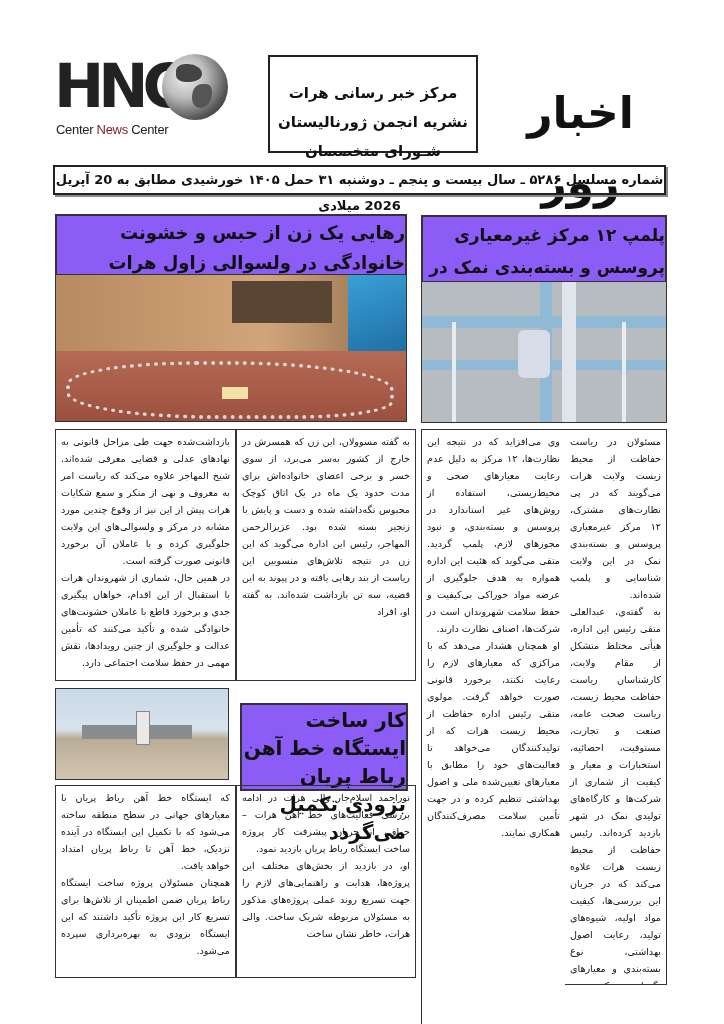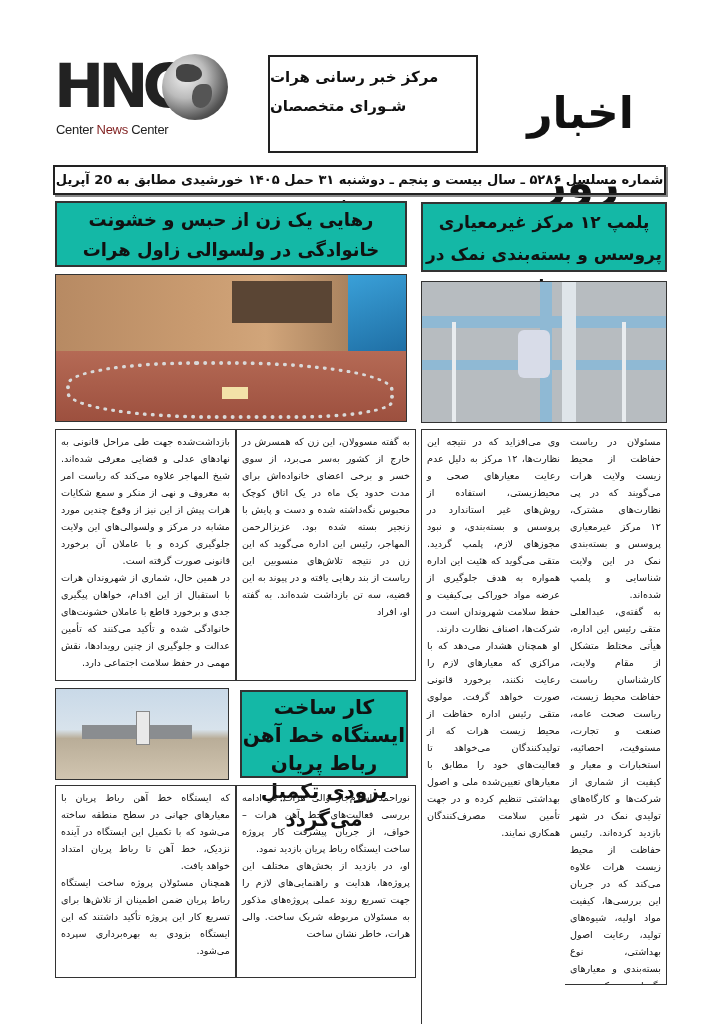--- a/index.html
+++ b/index.html
@@ -7,25 +7,25 @@
   .abs { position:absolute; box-sizing:border-box; }
   
   .logo { left:50px; top:50px; width:180px; height:90px; }
   .logo-letters { position:absolute; left:4px; top:0; font-family:"DejaVu Sans", sans-serif; font-weight:bold; font-size:60px; letter-spacing:-6px; color:#222; line-height:72px; }
   .logo-globe { position:absolute; left:112px; top:4px; width:66px; height:66px; border-radius:50%; background:radial-gradient(circle at 35% 35%, #eee 0%, #bbb 35%, #555 70%, #222 100%); }
   .logo-globe .land1 { position:absolute; left:14px; top:10px; width:26px; height:18px; background:#444; border-radius:40% 60% 50% 40%; }
   .logo-globe .land2 { position:absolute; left:30px; top:30px; width:20px; height:24px; background:#555; border-radius:50% 30% 60% 40%; }
   .logo-sub { position:absolute; left:6px; top:72px; font-size:13px; font-family:"Liberation Sans", sans-serif; color:#222; letter-spacing:-0.3px; }
   .logo-sub .red { color:#7f1d1d; }
   
-  .centerbox { left:268px; top:55px; width:210px; height:98px; border:2px solid #222; text-align:left; direction:rtl; padding-top:6px; }
+  .centerbox { left:268px; top:55px; width:210px; height:98px; border:2px solid #222; text-align:center; direction:rtl; padding-top:22px; }
   .centerbox div { font-weight:bold; font-size:15px; line-height:29px; }
   .masthead { left:488px; top:78px; width:185px; height:70px; text-align:center; direction:rtl; font-size:44px; font-weight:900; line-height:70px; }
   .dateline { left:53px; top:165px; width:613px; height:30px; border:2px solid #222; direction:rtl; text-align:center; font-weight:bold; font-size:13px; line-height:26px; box-shadow:2px 2px 0 #888; }
-  .headbox { background:#14b8a6; border:2px solid #333; direction:rtl; text-align:center; font-weight:bold; }
+  .headbox { background:#8b5cf6; border:2px solid #333; direction:rtl; text-align:right; font-weight:bold;margin-top:13px; }
   .head-right { left:421px; top:202px; width:246px; height:70px; font-size:17px; line-height:32px; padding-top:2px; }
   .head-left { left:55px; top:201px; width:352px; height:66px; font-size:18px; line-height:30px; padding-top:2px; }
   .photo { border:1px solid #333; overflow:hidden; }
   .photo-chain { left:55px; top:274px; width:352px; height:148px; }
   .photo-chain .wall { position:absolute; left:0; top:0; width:100%; height:76px; background:linear-gradient(90deg,#b78a63 0%, #c99b70 40%, #d1a57a 60%, #8d6a4b 100%); }
   .photo-chain .niche { position:absolute; left:176px; top:6px; width:100px; height:42px; background:#5a4534; }
   .photo-chain .door { position:absolute; right:0; top:0; width:58px; height:76px; background:linear-gradient(160deg,#3aa0d8,#1f6fa5); }
   .photo-chain .floor { position:absolute; left:0; top:76px; width:100%; height:72px; background:linear-gradient(180deg,#b56a55,#9c4f3e); }
   .photo-chain .chain { position:absolute; left:10px; top:86px; width:320px; height:50px; border:4px dotted #d9d9d9; border-radius:40% 50% 30% 45%; }
   .photo-chain .paper { position:absolute; left:166px; top:112px; width:26px; height:12px; background:#f3e2a8; }
@@ -57,20 +57,21 @@
     </div>
   <div class="logo-sub">
     <span>Center</span>
     <span class="red">News</span>
     <span>Center</span>
   </div>
 </div>
 
 <div class="abs centerbox">
   <div>مرکز خبر رسانی هرات</div>
+  <div>نشریه انجمن ژورنالیستان</div>
   <div>شـورای متخصصان</div>
 </div>
 
 <div class="abs masthead">اخبار روز</div>
 
 <div class="abs dateline">شماره مسلسل ۵۲۸۶ ـ سال بیست و پنجم ـ دوشنبه ۳۱ حمل ۱۴۰۵ خورشیدی مطابق به 20 آپریل 2026 میلادی</div>
 
 <div class="abs headbox head-right">پلمپ ۱۲ مرکز غیرمعیاری پروسس و بسته‌بندی نمک در هرات</div>
 <div class="abs photo photo-lock">
   <div class="v" style="left:0;top:0;width:246px;height:142px;background:#b7bcc0;"></div>

